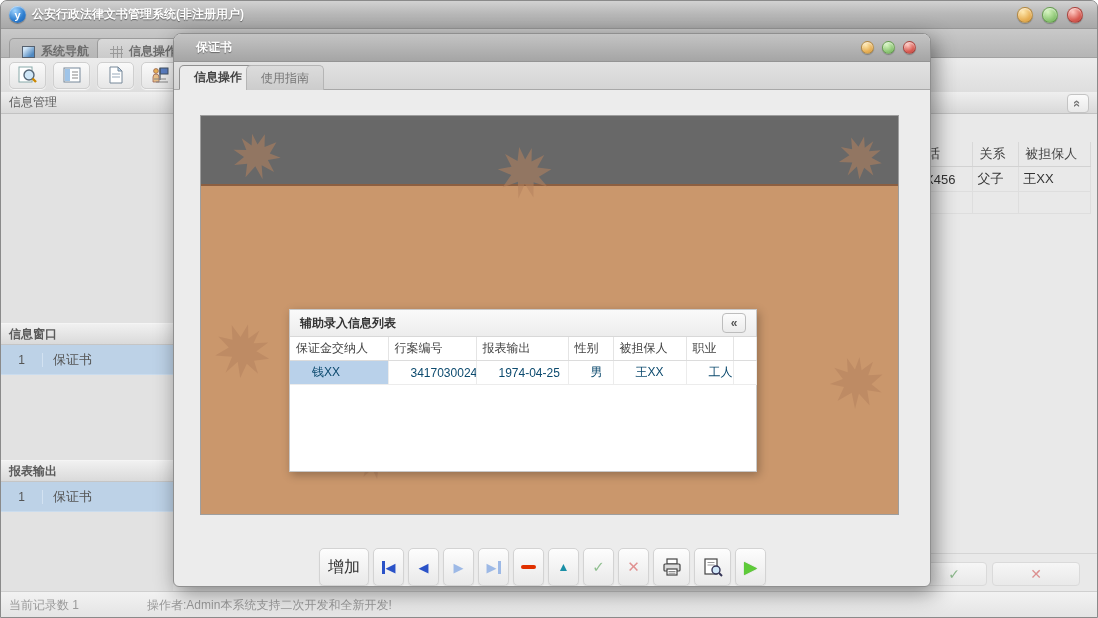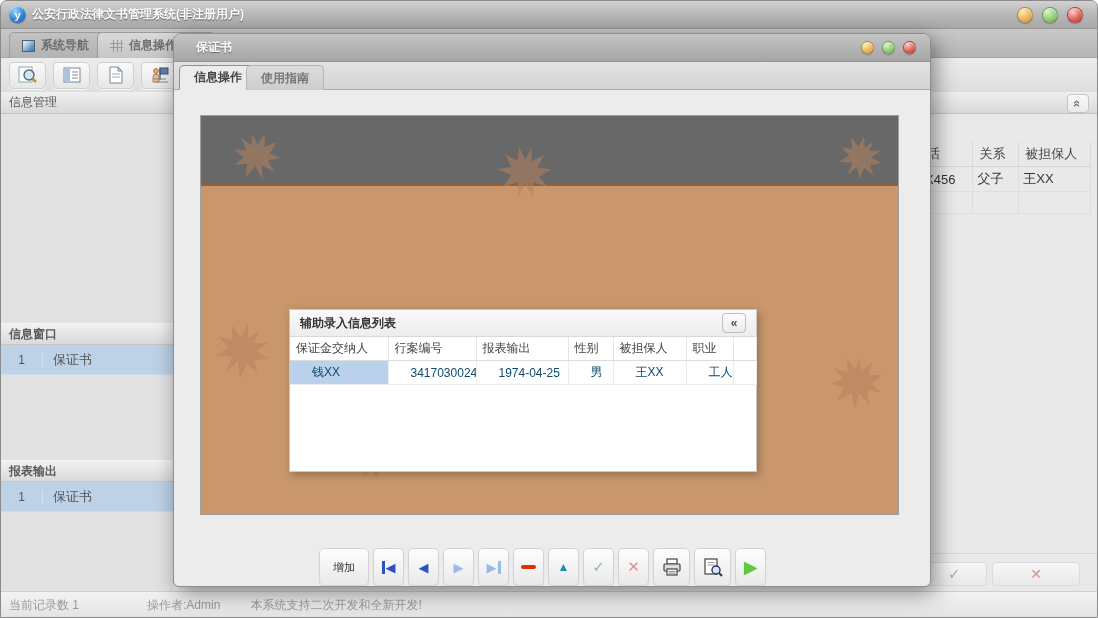--- a/index.html
+++ b/index.html
@@ -20,21 +20,21 @@
   .win-controls { position:absolute; right:14px; top:6px; display:flex; gap:9px; }
   .wc { width:16px; height:16px; border-radius:50%; border:1px solid rgba(120,90,40,.45);
     box-shadow:inset 0 1px 2px rgba(255,255,255,.7), 0 1px 1px rgba(0,0,0,.25); cursor:pointer; }
   .wc.orange { background:radial-gradient(circle at 35% 28%, #ffe9b0, #e8b055 60%, #cf9230); }
   .wc.green  { background:radial-gradient(circle at 35% 28%, #d6f5c0, #8fc876 60%, #63a64c); border-color:rgba(60,110,40,.45); }
   .wc.red    { background:radial-gradient(circle at 35% 28%, #ffc9c2, #d95b52 60%, #b43a32); border-color:rgba(130,40,35,.5); }
 
   
   .tabbar { position:absolute; left:0; top:28px; width:100%; height:29px;
     background:linear-gradient(#c9c9c9,#b5b5b5); border-bottom:1px solid #a2a2a2; }
-  .mtab { position:absolute; top:3px; height:26px; border:1px solid #9b9b9b; border-bottom:none;
+  .mtab { position:absolute; top:9px; height:26px; border:1px solid #9b9b9b; border-bottom:none;
     border-radius:5px 5px 0 0; display:flex; align-items:center; gap:6px; padding:3px 12px;
     color:#6d6d6d; font-weight:bold; cursor:pointer; }
   .mtab.nav { left:8px; width:128px; background:linear-gradient(#c2c2c2,#b2b2b2); }
   .mtab.ops { left:95px; width:118px; background:linear-gradient(#d9d9d9,#c6c6c6); left:96px; }
   .sq-icon { width:13px; height:12px; border:1px solid #55606e;
     background:linear-gradient(135deg,#cfe4f6 20%,#4f88c0 80%); }
   .grid-icon { width:13px; height:12px;
     background:
       linear-gradient(#9a9a9a,#9a9a9a) 0 3px/13px 1px no-repeat,
       linear-gradient(#9a9a9a,#9a9a9a) 0 7px/13px 1px no-repeat,
@@ -83,34 +83,34 @@
     font-size:14px; cursor:pointer; }
   .wide-btn.ok { width:66px; color:#8cb88c; }
   .wide-btn.no { width:88px; color:#dc8f8f; }
 
   
   .statusbar { position:absolute; left:0; top:590px; width:100%; height:28px;
     background:linear-gradient(#f2f2f2,#e3e3e3); border-top:1px solid #cfcfcf;
     display:flex; align-items:center; color:#9a9a9a; }
   .statusbar .s1 { margin-left:8px; }
   .statusbar .s2 { margin-left:68px; }
-  .statusbar .s3 { margin-left:30px; }
+  .statusbar .s3 { }
 
   
   .dialog { position:absolute; left:172px; top:32px; width:758px; height:554px;
     background:#ececec; border:1px solid #8f8f8f; border-radius:8px 8px 6px 6px;
     box-shadow:4px 6px 22px rgba(0,0,0,.45); overflow:hidden; }
   .dlg-titlebar { height:28px; background:linear-gradient(#c4c4c4,#a5a5a5); border-bottom:1px solid #949494;
     display:flex; align-items:center; position:relative; }
   .dlg-titlebar .title { margin-left:22px; color:#fff; font-weight:bold; text-shadow:0 1px 1px rgba(0,0,0,.4); }
   .dlg-controls { position:absolute; right:14px; top:7px; display:flex; gap:8px; }
   .dlg-controls .wc { width:13px; height:13px; }
   .dlg-tabbar { height:28px; background:linear-gradient(#e2e2e2,#d4d4d4); border-bottom:1px solid #a8a8a8; position:relative; }
   .dtab { position:absolute; top:3px; height:25px; display:flex; align-items:center; padding:0 14px;
-    border-radius:5px 5px 0 0; cursor:pointer;font-weight:bold; }
+    border-radius:5px 5px 0 0; cursor:pointer; }
   .dtab.active { left:5px; background:#ececec; border:1px solid #8f8f8f; border-bottom:1px solid #ececec;
     color:#444; font-weight:bold; }
   .dtab.idle { left:72px; background:linear-gradient(#dcdcdc,#cccccc); border:1px solid #b5b5b5;
     border-bottom:none; color:#777; }
 
   .form { position:absolute; left:26px; top:81px; width:699px; height:400px; border:1px solid #9e9e9e;
     background:#ca976c; overflow:hidden; }
   .form-dark { height:70px; background:#686868; border-bottom:2px solid #8c5f41; }
   .leaf { position:absolute; opacity:.55; }
 
@@ -129,21 +129,21 @@
   .aux-table td { color:#0c4a6e; padding:3px 22px; height:21px; border-right:1px solid #ececec;
     border-bottom:1px solid #ececec; font-size:12px; overflow:hidden; white-space:nowrap; }
   .aux-table td.sel { background:#b9d1ea; }
 
   
   .dlg-toolbar { position:absolute; left:0; top:512px; width:100%; height:42px; display:flex;
     align-items:center; padding-left:145px; gap:4px; }
   .dbtn { height:38px; border:1px solid #d3d3d3; border-radius:5px;
     background:linear-gradient(#fdfdfd,#e9e9e9); box-shadow:0 1px 1px rgba(0,0,0,.08);
     display:flex; align-items:center; justify-content:center; cursor:pointer; font-size:15px; }
-  .dbtn.txt { width:50px; font-size:11px; color:#333; }
+  .dbtn.txt { width:50px; font-size:16px; color:#333; }
   .dbtn.nav { width:31px; }
   .g-first { color:#2a52c8; border-left:3px solid #2a52c8; padding-left:1px; line-height:1; font-size:13px; }
   .g-prev  { color:#2a52c8; font-size:13px; line-height:1; }
   .g-next  { color:#9db9e6; font-size:13px; line-height:1; }
   .g-last  { color:#9db9e6; border-right:3px solid #9db9e6; padding-right:1px; font-size:13px; line-height:1; }
   .g-del { width:15px; height:4px; background:#e03000; border-radius:2px; }
   .g-edit { color:#1a8fa6; font-size:12px; line-height:1; }
   .g-post { color:#8fbf8f; font-weight:bold; }
   .g-cancel { color:#e09090; font-weight:bold; }
   .g-run { color:#5ecb39; font-size:17px; line-height:1; text-shadow:0 0 1px #3d9c20; }

